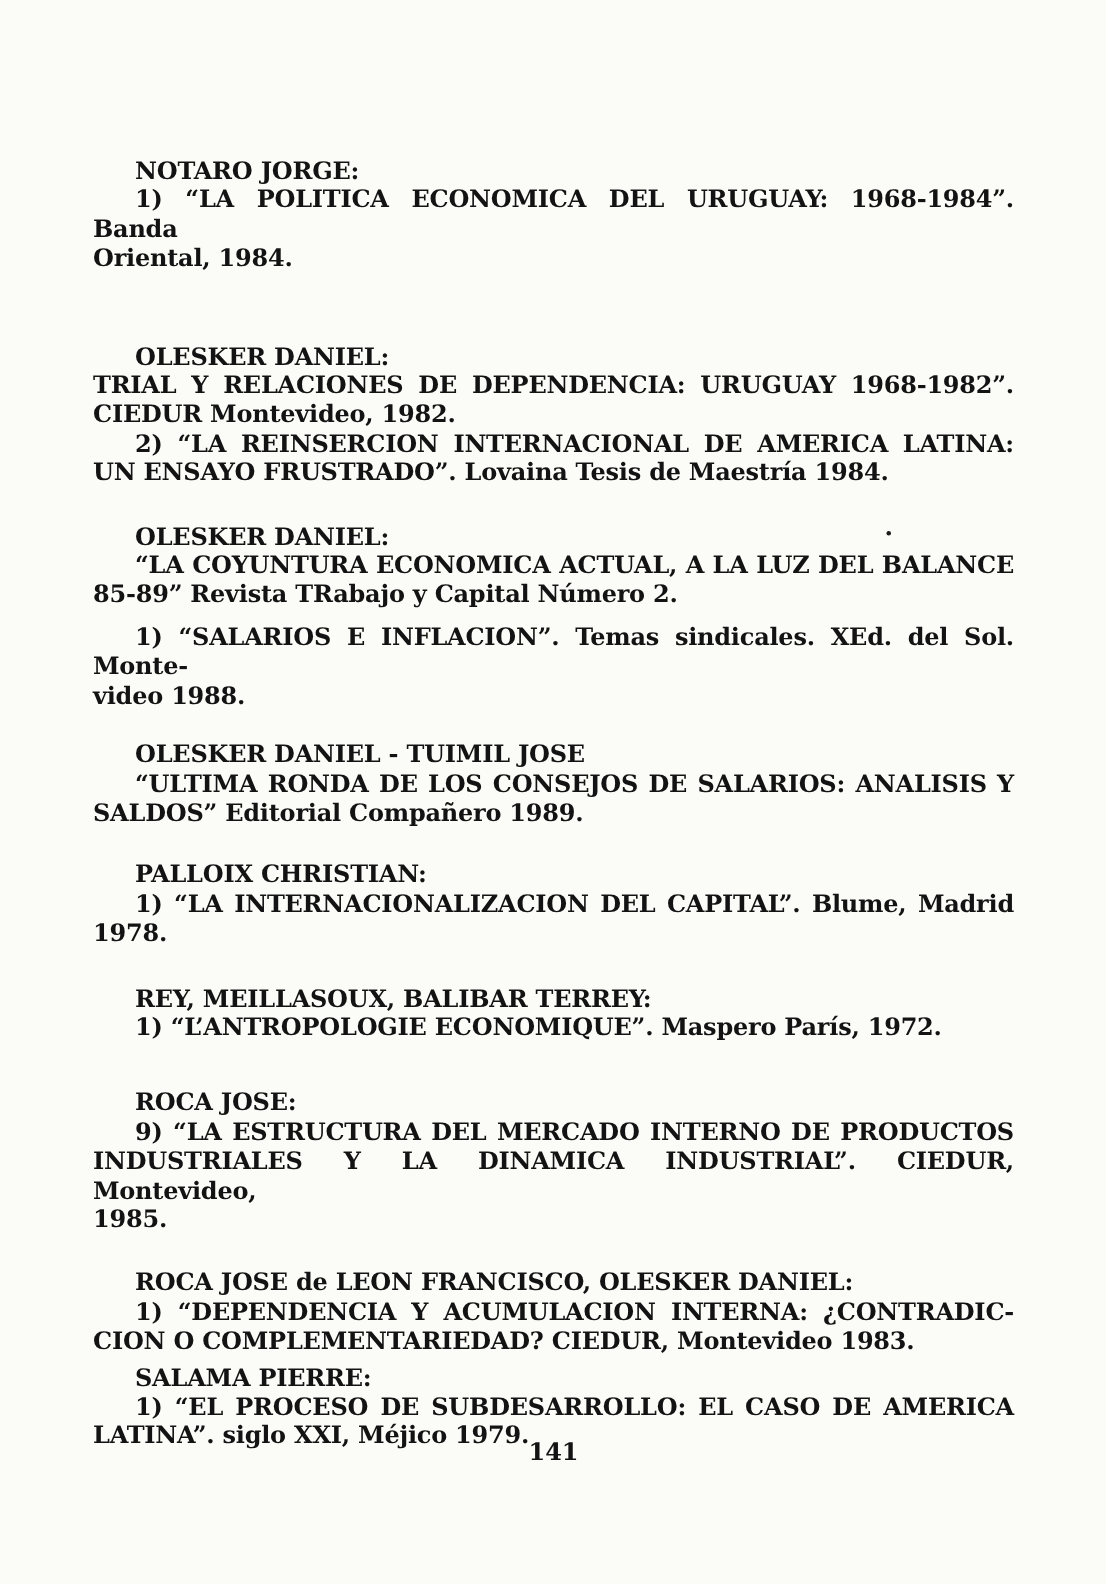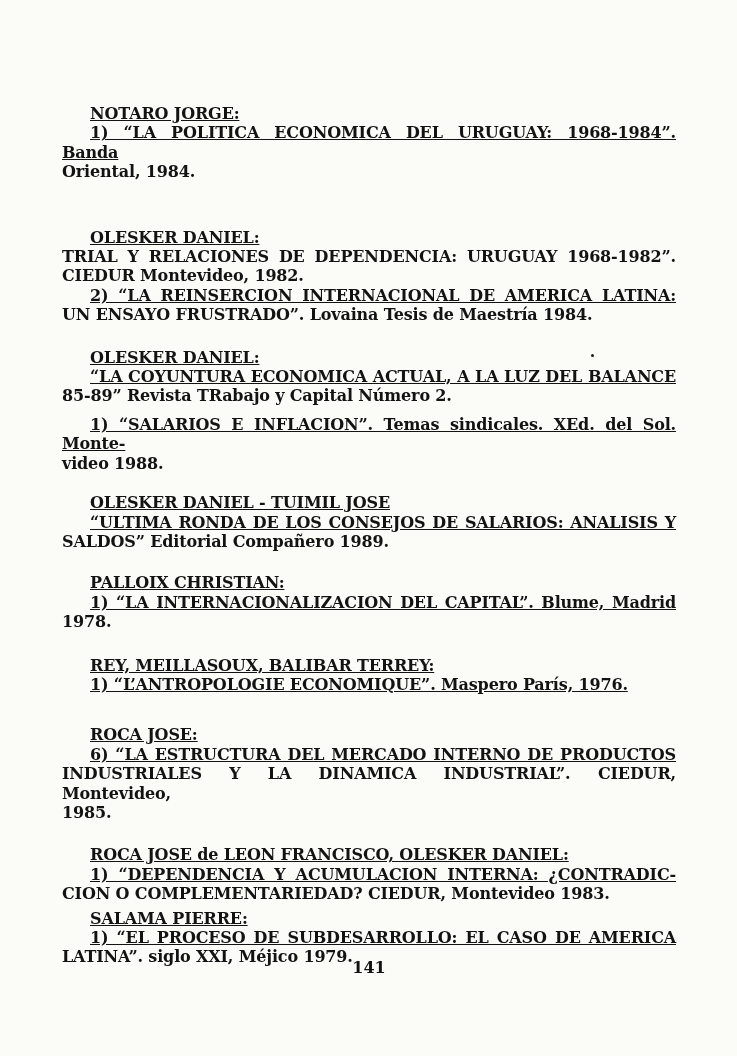--- a/index.html
+++ b/index.html
@@ -13,21 +13,21 @@
   .page { position: relative; width: 737px; height: 1056px; overflow: hidden; }
   .content { position: absolute; left: 62px; top: 104px; width: 614px; }
   .line {
     font-size: 16px;
     line-height: 19.4px;
     letter-spacing: -0.15px;
     text-align: justify;
     text-align-last: left;
   }
   .j   { text-align-last: justify; }
-  .ind { text-indent: 28px; text-decoration: underline; }
+  .ind { text-indent: 28px; }
   .entry { margin: 0; }
   .page-number {
     position: absolute; top: 958px; left: 62px; width: 614px;
     text-align: center; font-size: 16px; line-height: 19.4px;
   }
   .artifact-dot {
     position: absolute; left: 591px; top: 354px;
     width: 3px; height: 3px; border-radius: 50%; background: #1c1c1c;
   }
 </style>
@@ -84,28 +84,28 @@
       <div class="line ind">PALLOIX CHRISTIAN:</div>
       <div>
         <div class="line ind j">1) “LA INTERNACIONALIZACION DEL CAPITAL”. Blume, Madrid</div>
         <div class="line">1978.</div>
       </div>
     </section>
 
     <section class="entry" style="margin-top:24px">
       <div class="line ind">REY, MEILLASOUX, BALIBAR TERREY:</div>
       <div>
-        <div class="line ind">1) “L’ANTROPOLOGIE ECONOMIQUE”. Maspero París, 1976.</div>
+        <div class="line ind">1) “L’ANTROPOLOGIE ECONOMIQUE”. Maspero París, 1972.</div>
       </div>
     </section>
 
     <section class="entry" style="margin-top:31px">
       <div class="line ind">ROCA JOSE:</div>
       <div>
-        <div class="line ind j">6) “LA ESTRUCTURA DEL MERCADO INTERNO DE PRODUCTOS</div>
+        <div class="line ind j">9) “LA ESTRUCTURA DEL MERCADO INTERNO DE PRODUCTOS</div>
         <div class="line j">INDUSTRIALES Y LA DINAMICA INDUSTRIAL”. CIEDUR, Montevideo,</div>
         <div class="line">1985.</div>
       </div>
     </section>
 
     <section class="entry" style="margin-top:23px">
       <div class="line ind">ROCA JOSE de LEON FRANCISCO, OLESKER DANIEL:</div>
       <div>
         <div class="line ind j">1) “DEPENDENCIA Y ACUMULACION INTERNA: ¿CONTRADIC-</div>
         <div class="line">CION O COMPLEMENTARIEDAD? CIEDUR, Montevideo 1983.</div>

